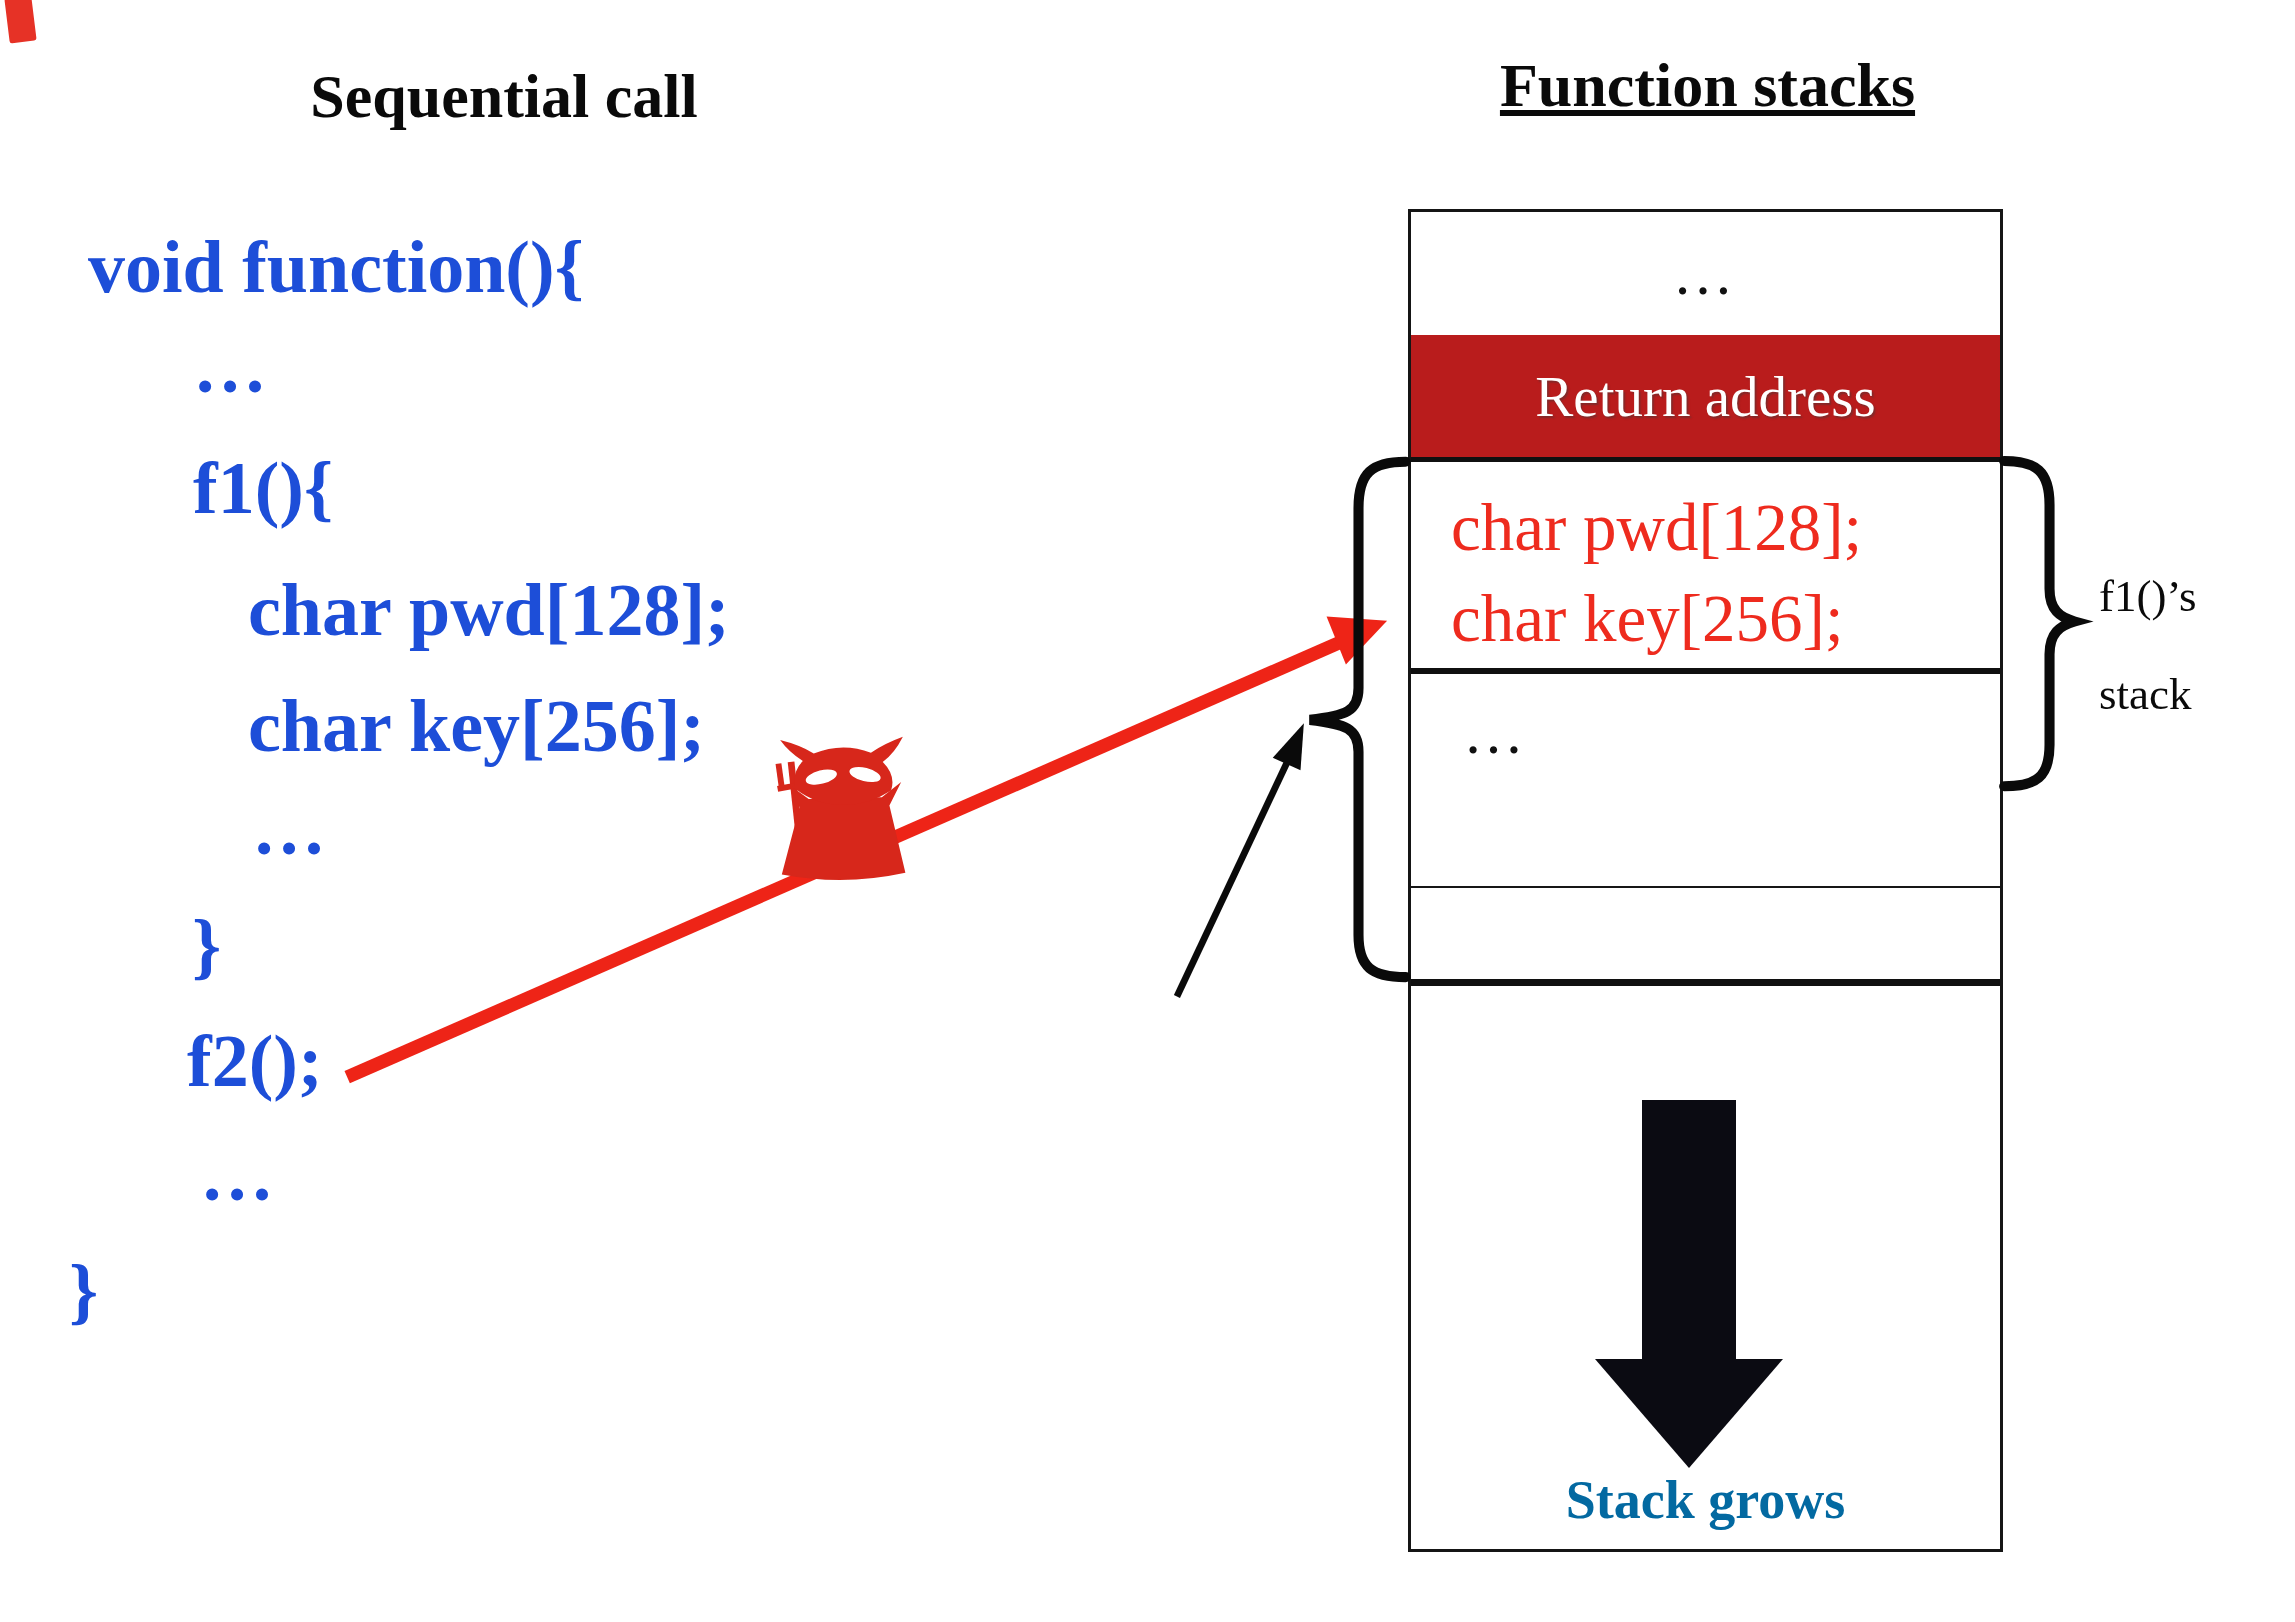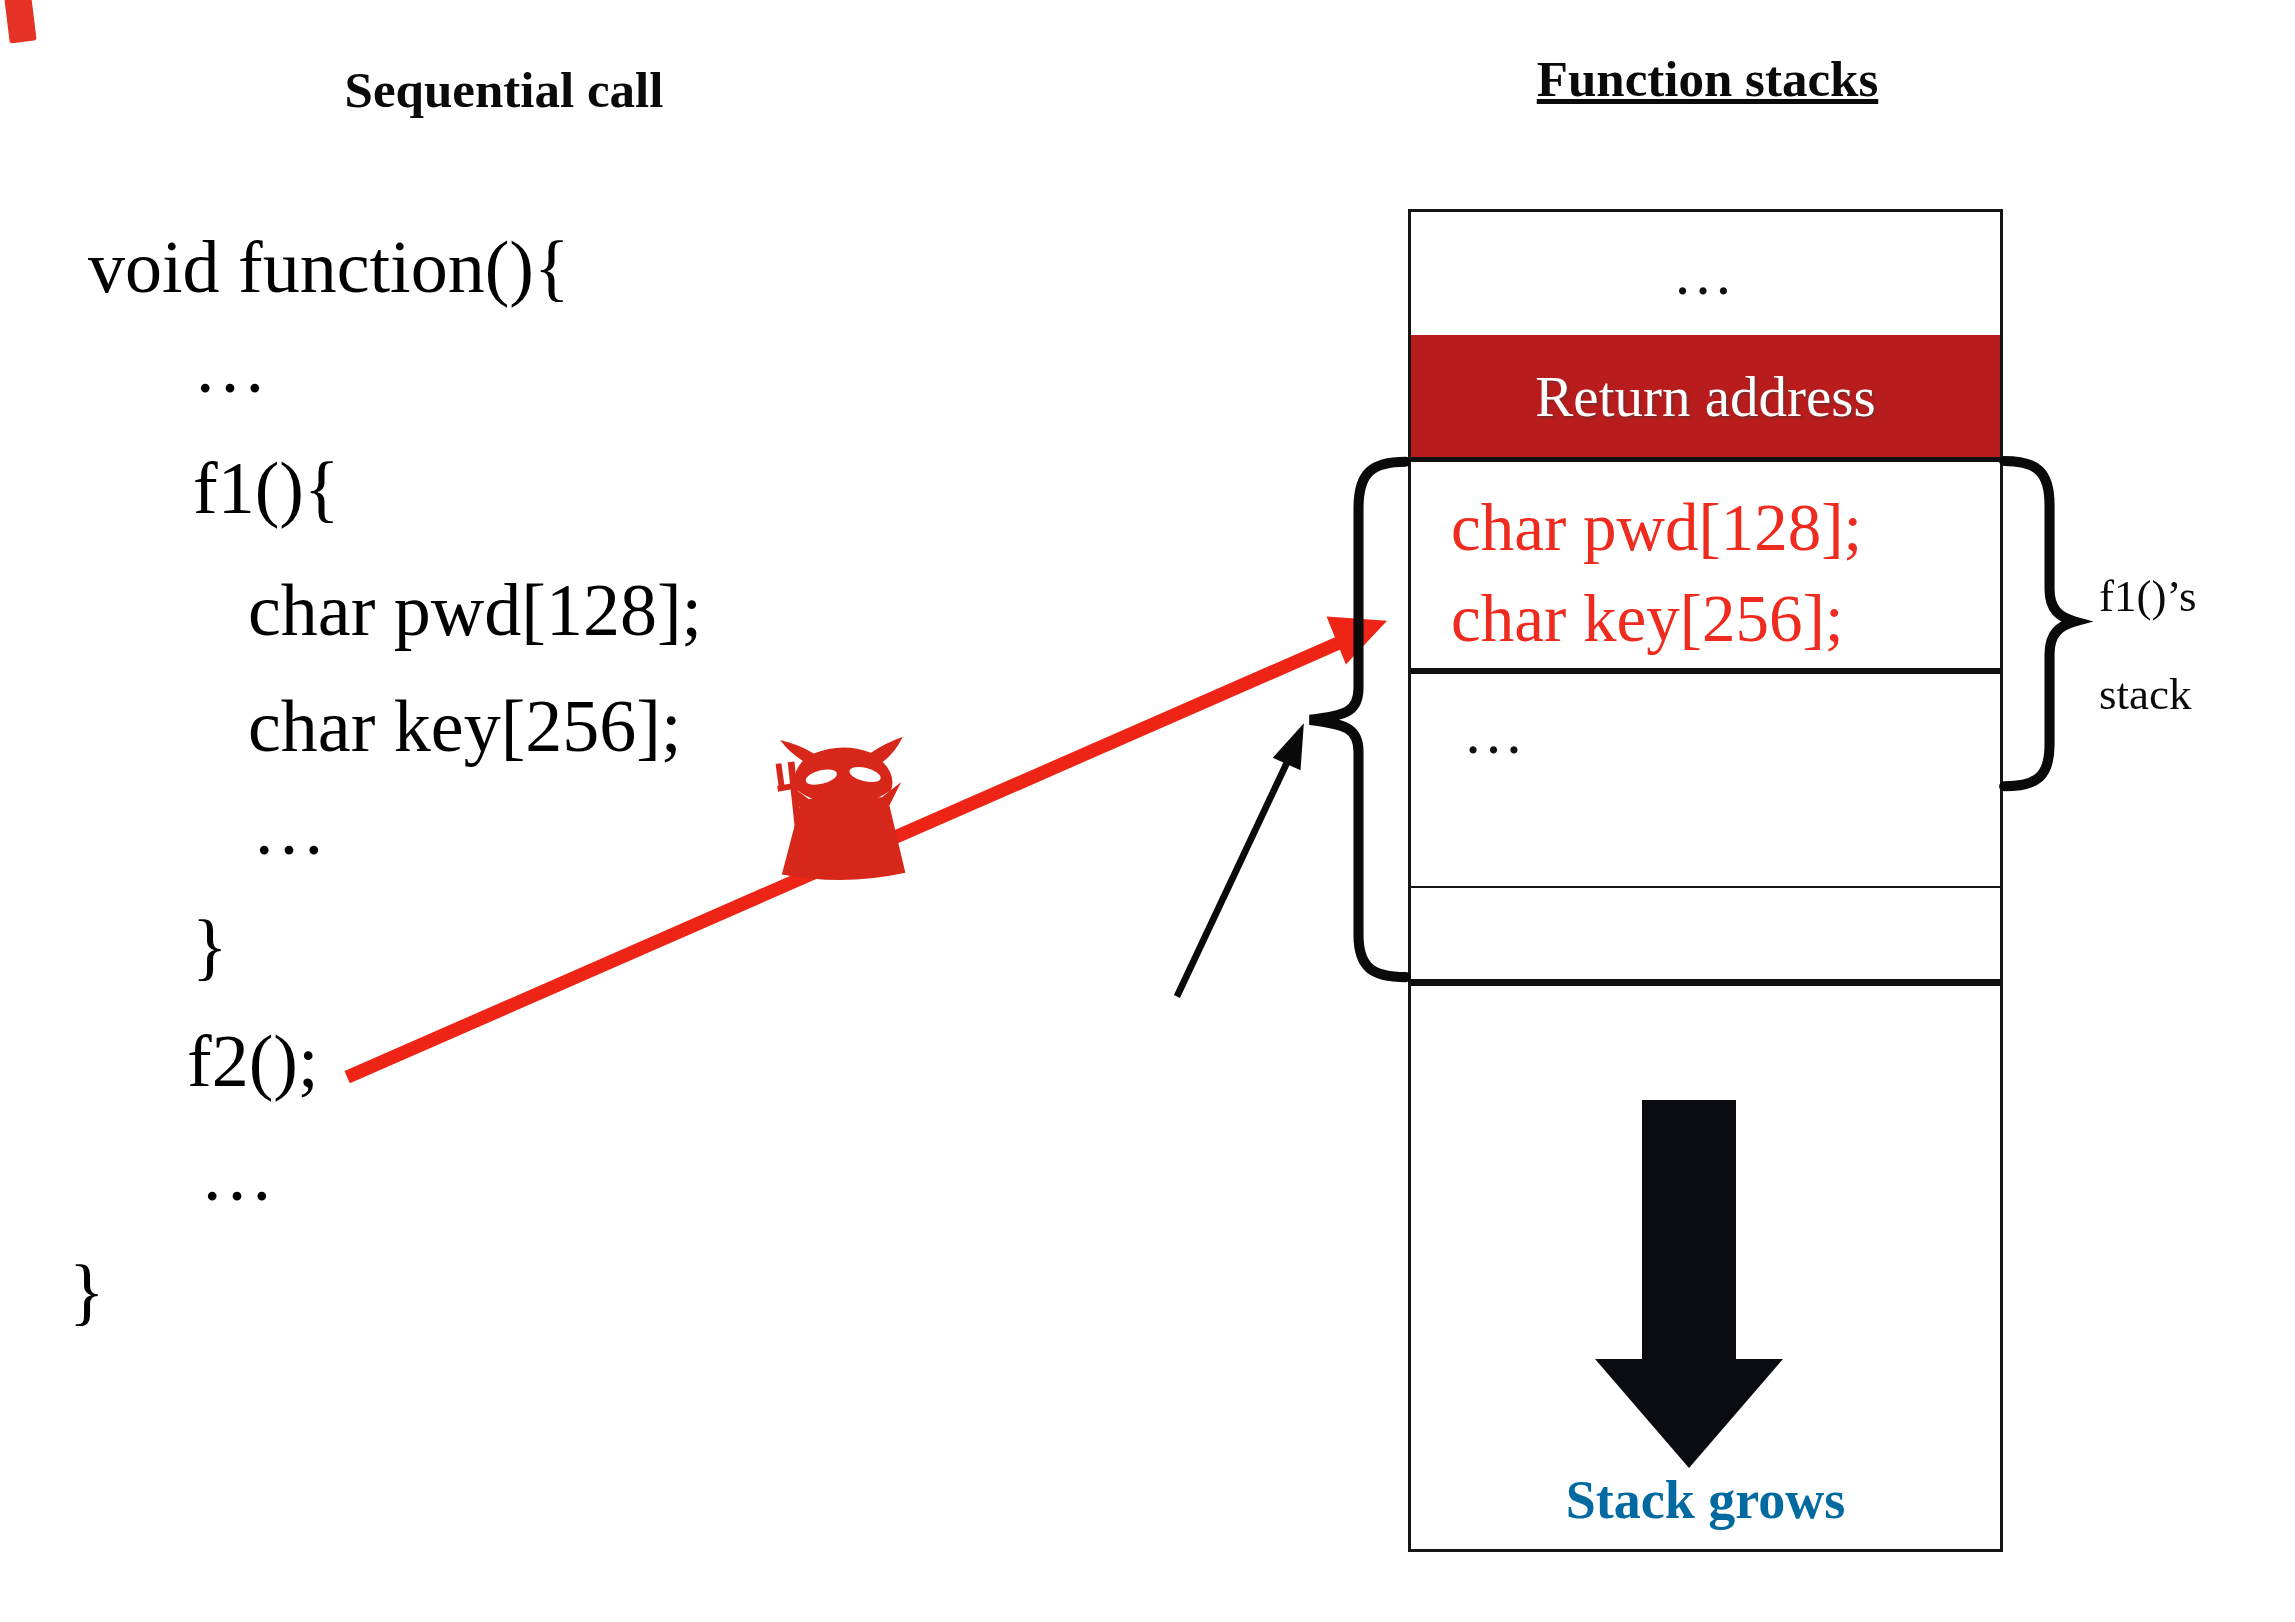--- a/index.html
+++ b/index.html
@@ -1,22 +1,22 @@
 <!DOCTYPE html>
 <html style="font-size:13.5px"><head>
 <meta charset="utf-8">
 <style>
   html,body{margin:0;padding:0;background:#ffffff;}
   .canvas{
     position:relative;width:2295px;height:1623px;background:#ffffff;overflow:hidden;
     font-family:"Liberation Serif", serif;color:#111;
   }
   .abs{position:absolute;}
-  .title{font-weight:bold;font-size:51px;text-align:center;color:#0a0a0a;white-space:nowrap;}
-  .code-line{font-size:74px;line-height:94px;white-space:nowrap;color:#000000;}
+  .title{font-weight:bold;font-size:62px;text-align:center;color:#0a0a0a;white-space:nowrap;}
+  .code-line{font-size:74px;line-height:94px;white-space:nowrap;color:#1d4ed8;font-weight:bold;}
   .corner-mark{
     left:6.7px;top:-3.4px;width:27px;height:45px;background:#e63226;
     transform:rotate(-7deg);border-radius:2.5px;
   }
   
   .stack-box{
     left:1408px;top:209px;width:595px;height:1343px;
     border:3.4px solid #151515;box-sizing:border-box;background:#fff;
   }
   .cell{position:absolute;left:0;width:100%;box-sizing:border-box;}

